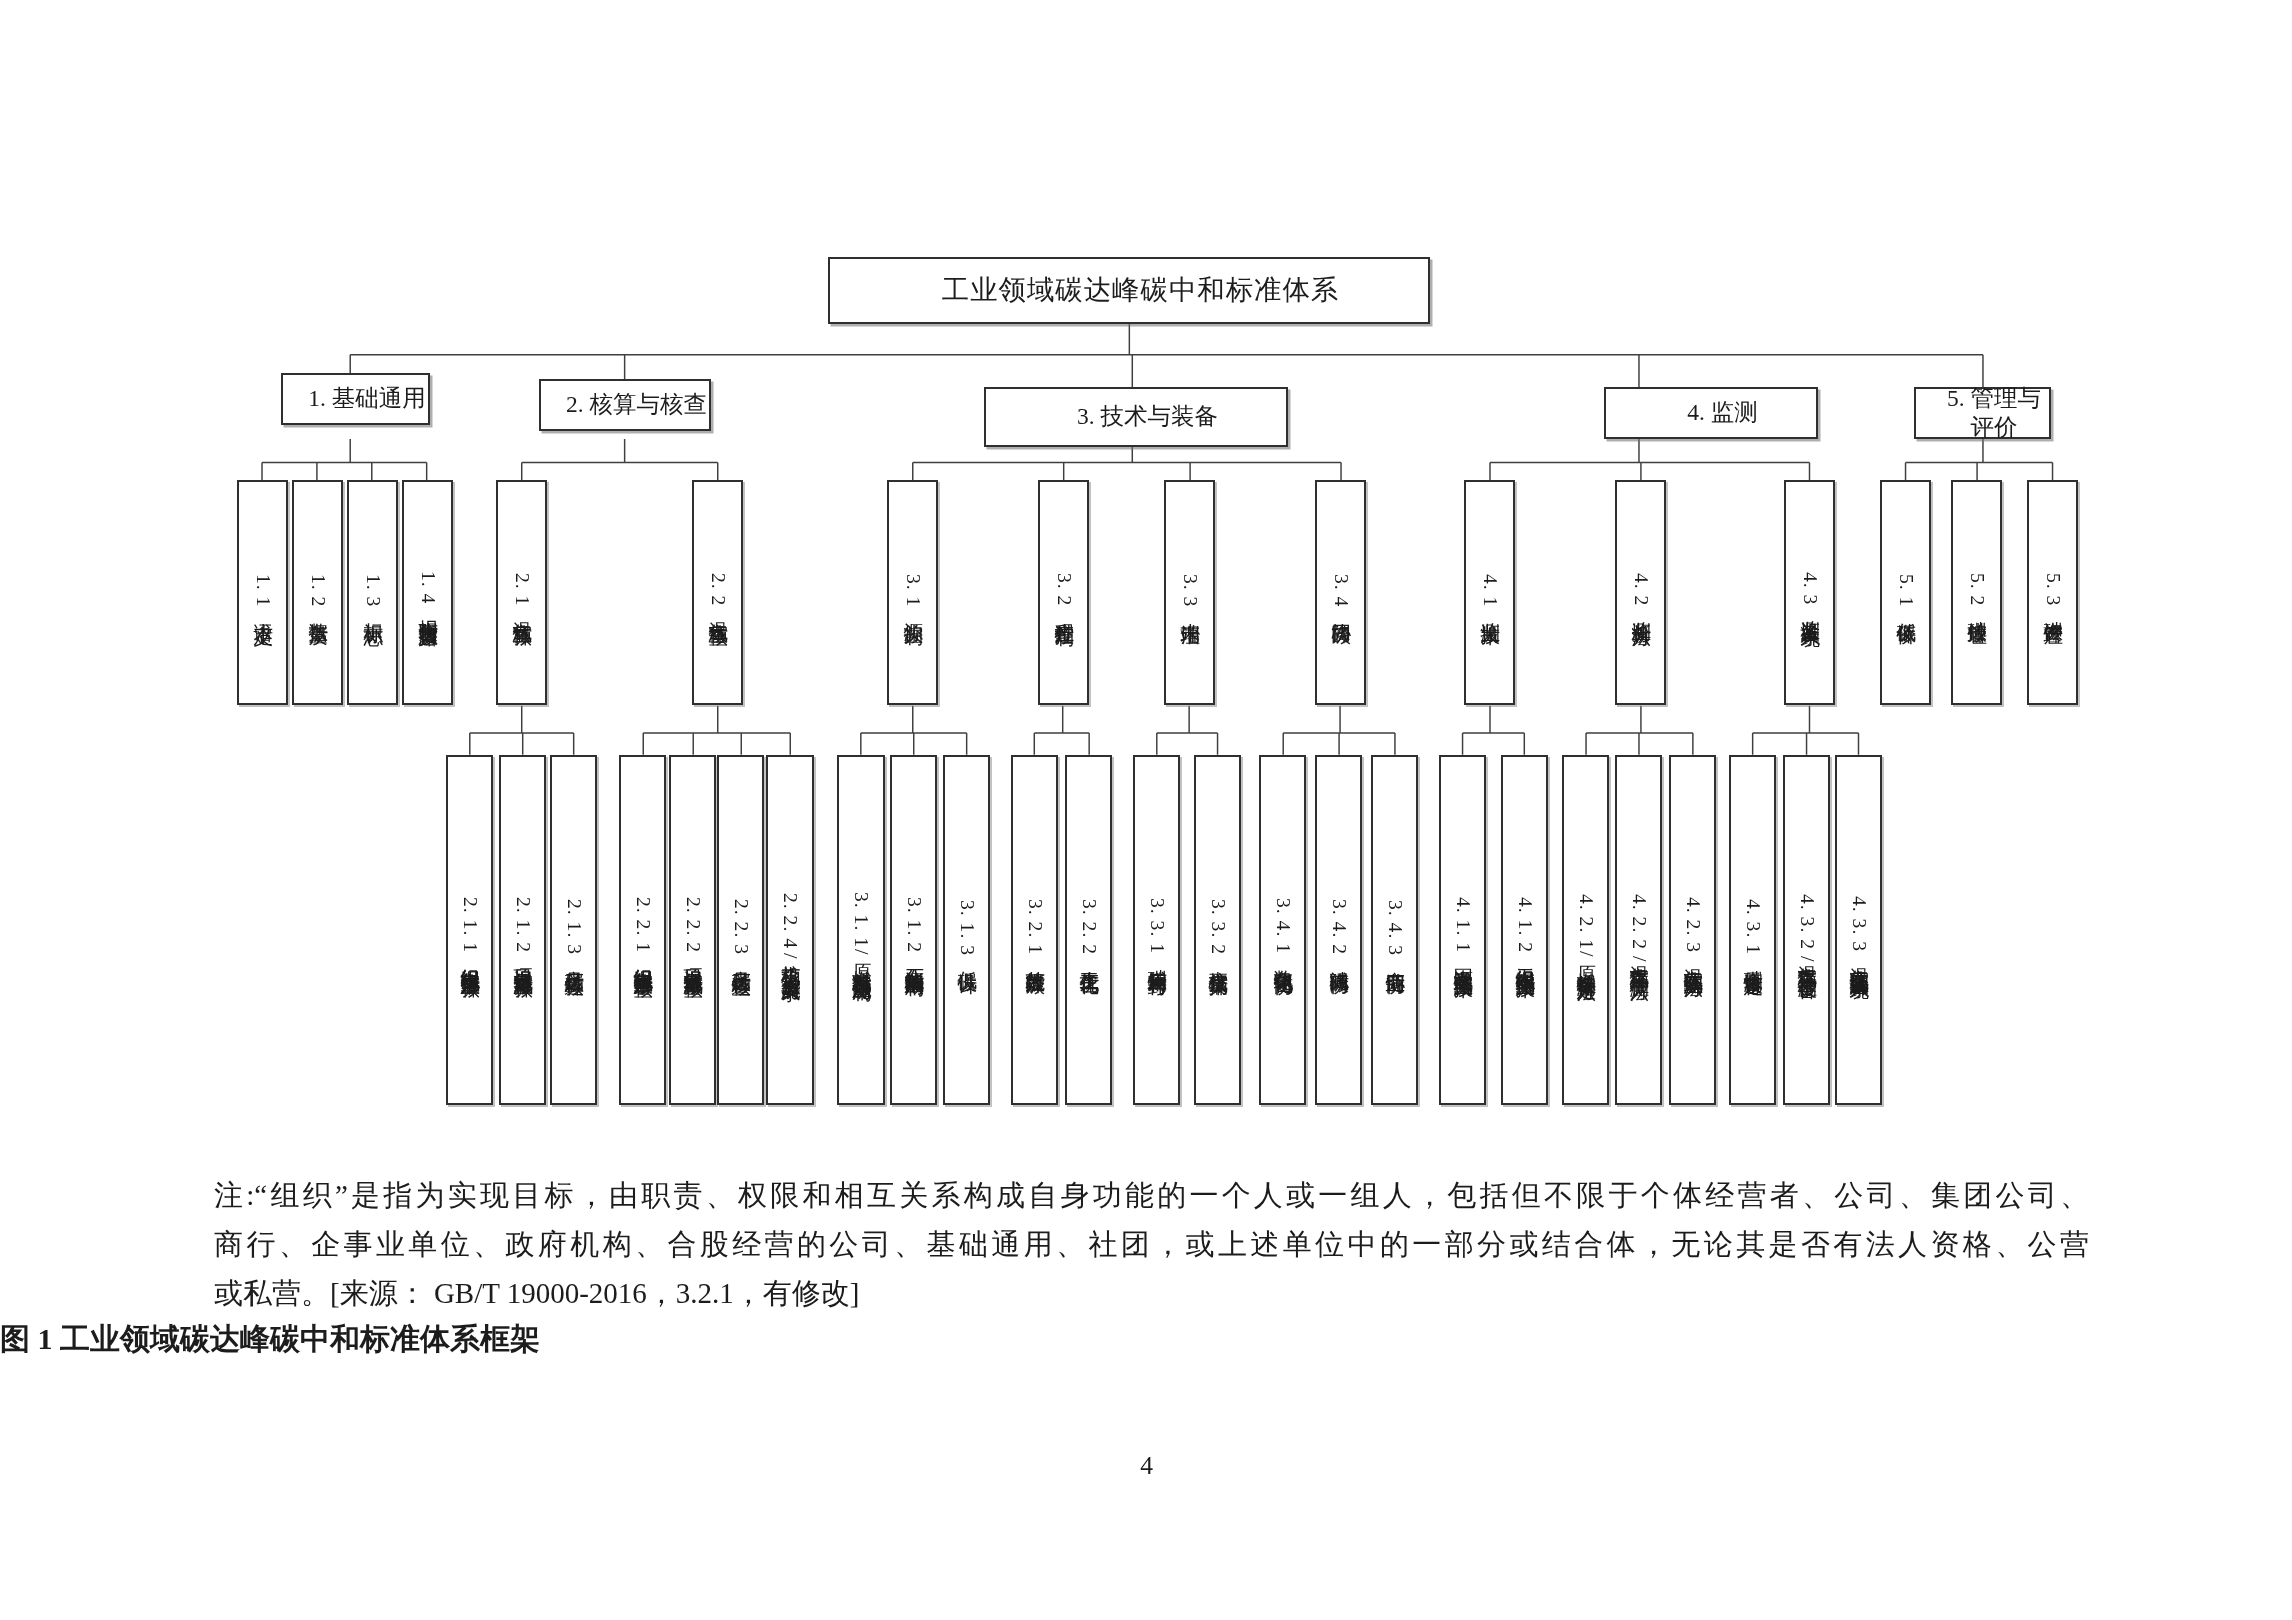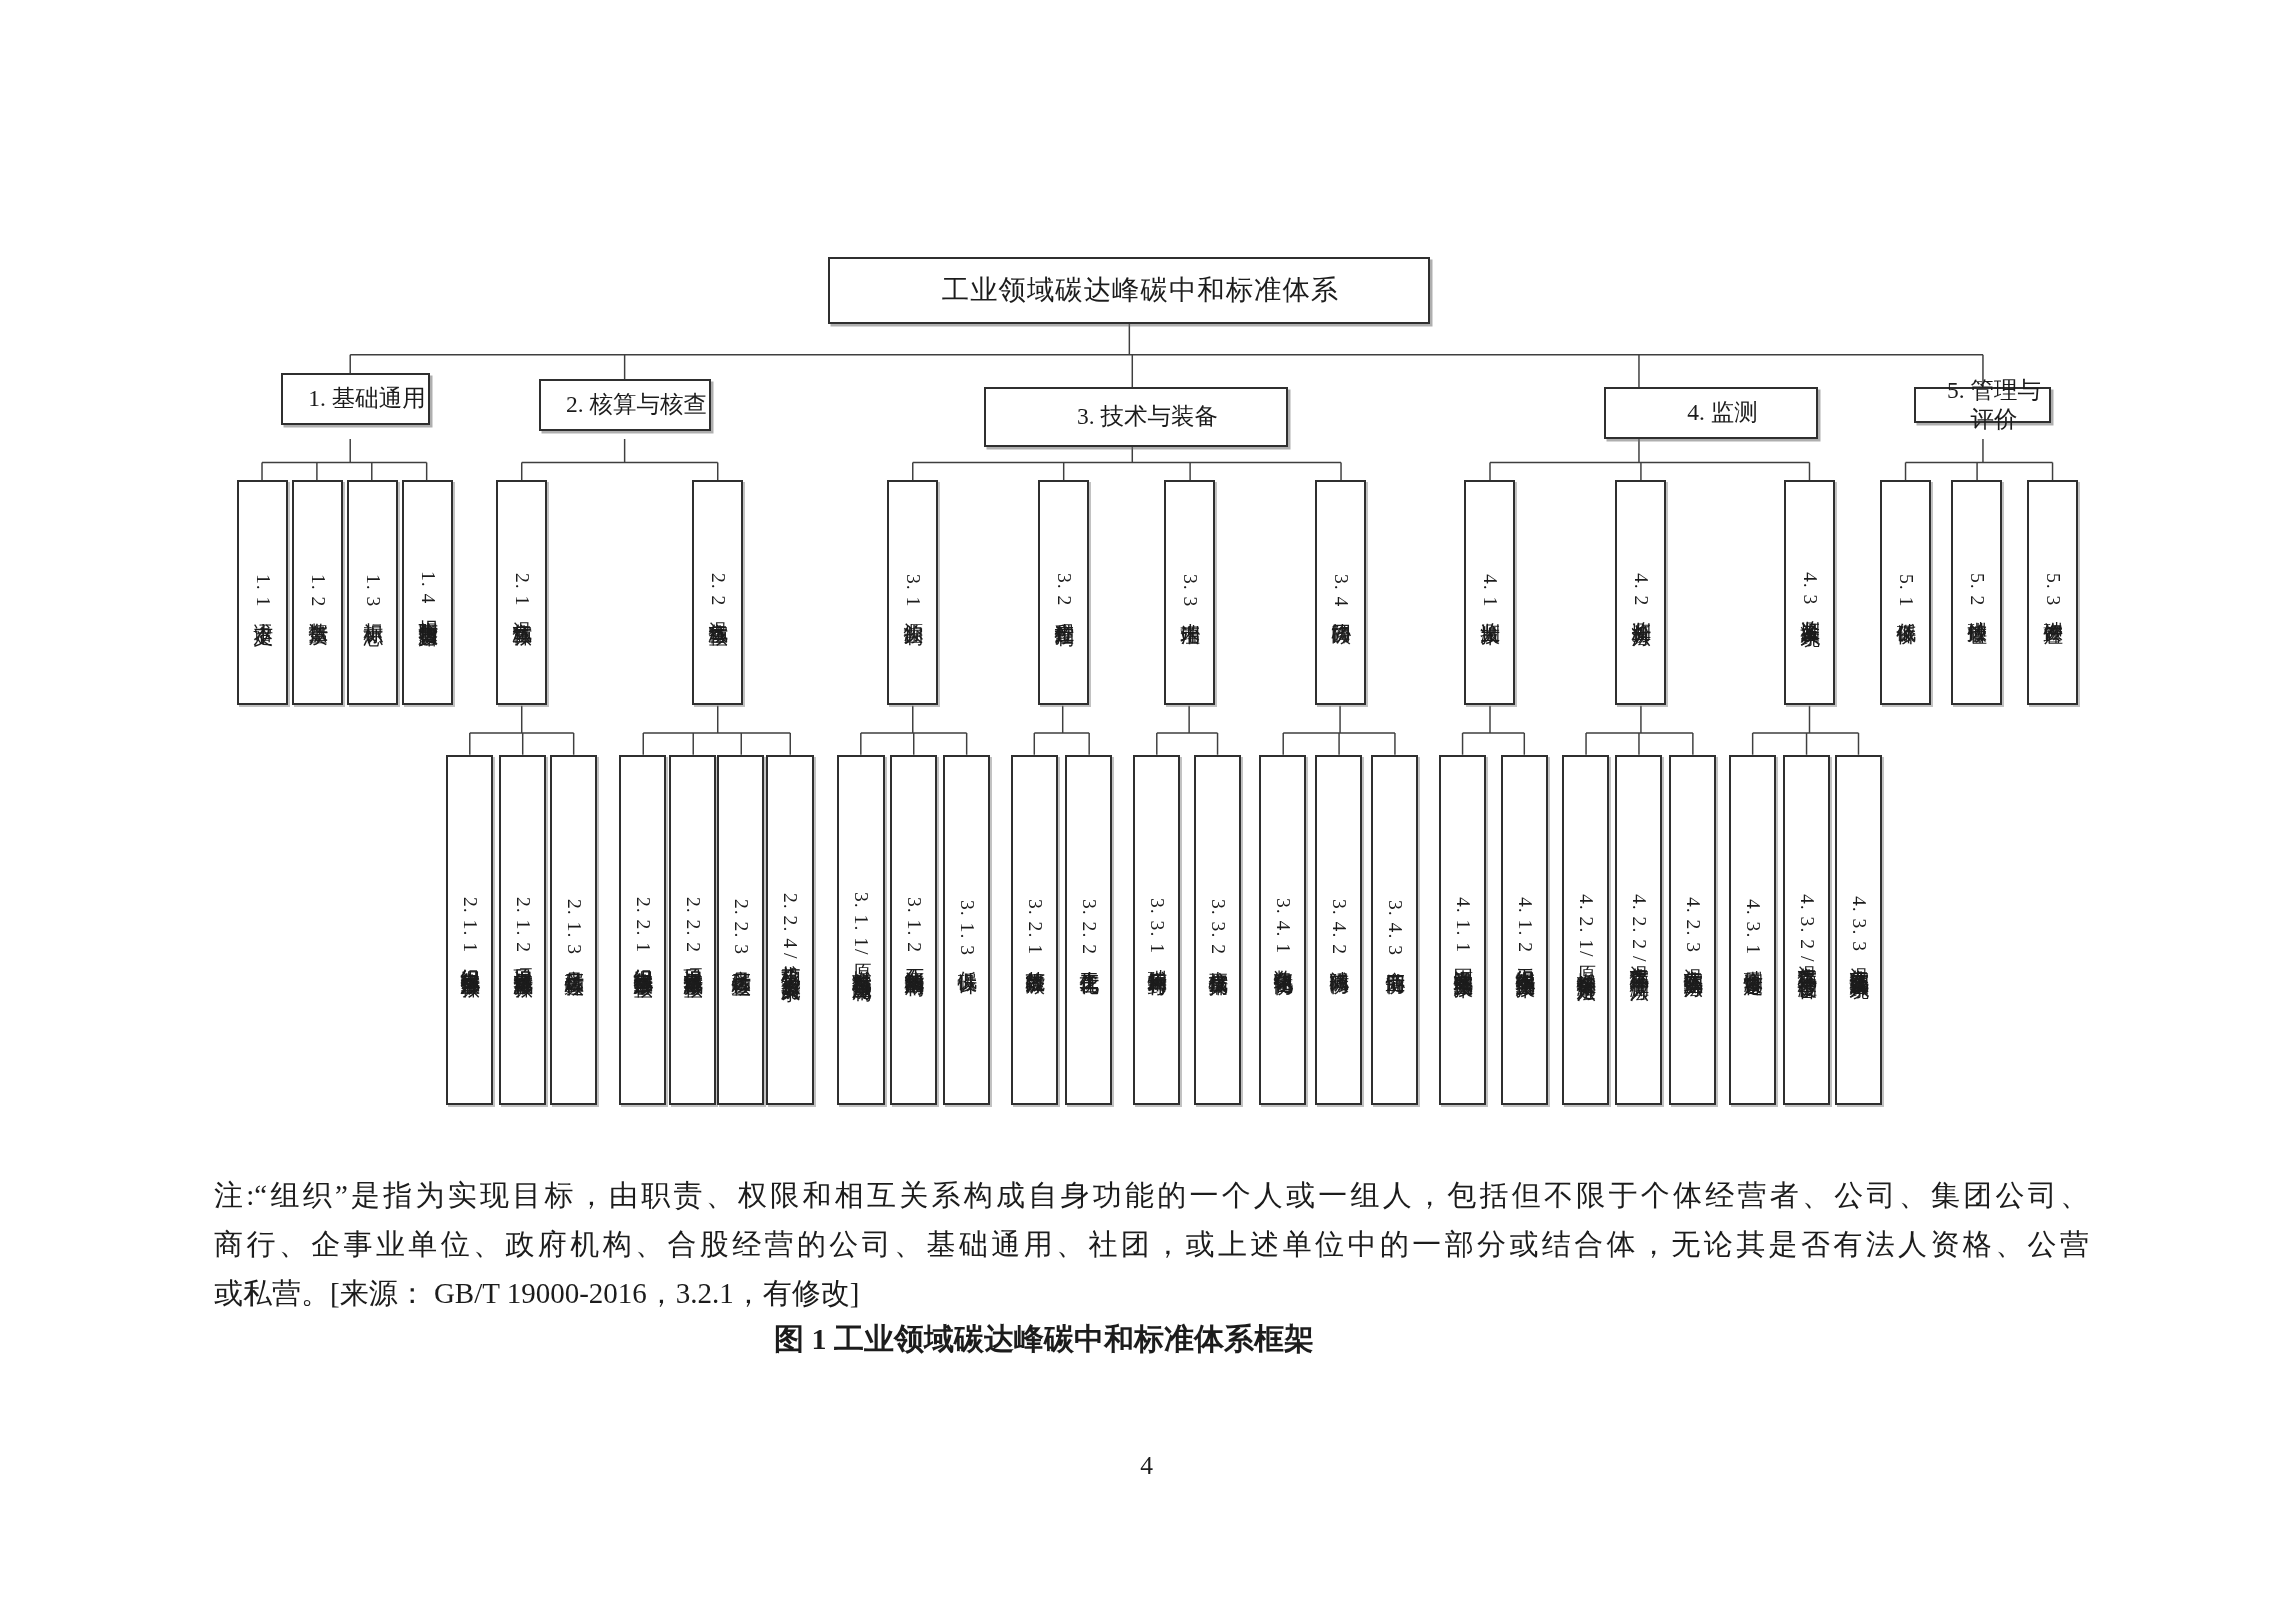--- a/index.html
+++ b/index.html
@@ -35,21 +35,21 @@
   .lvl3{font-size:19.6px;}
   .note{
     position:absolute;left:214px;top:1147px;width:1875px;
     font-size:29px;line-height:49px;
     text-align:left;
     margin-top:24px;
   }
   .note .just{text-align:justify;text-align-last:justify;}
   .caption{
     position:absolute;left:0;top:1319px;width:2088px;
-    text-align:center;font-weight:bold;font-size:30px;
+    font-weight:bold;font-size:30px;
     font-family:"Liberation Serif","DejaVu Serif",serif;
   }
   .pagenum{
     position:absolute;left:0;top:1451px;width:2293px;
     text-align:center;font-size:25.5px;
   }
 </style>
 </head>
 <body>
 
@@ -74,21 +74,21 @@
       M1674 720V748 M1618 748H1727 M1618 748V770 M1672 748V770 M1727 748V770
       M1846 720V748 M1788 748H1896 M1788 748V770 M1843 748V770 M1896 748V770"></path>
   </svg>
 
   <div class="box hbox root-box" style="left:828px;top:257px;width:602px;height:67px">工业领域碳达峰碳中和标准体系</div>
 
   <div class="box hbox lvl1" style="left:281px;top:373px;width:149px;height:52px">1. 基础通用</div>
   <div class="box hbox lvl1" style="left:539px;top:379px;width:172px;height:52px">2. 核算与核查</div>
   <div class="box hbox lvl1" style="left:984px;top:387px;width:304px;height:60px">3. 技术与装备</div>
   <div class="box hbox lvl1" style="left:1604px;top:387px;width:214px;height:52px">4. 监测</div>
-  <div class="box hbox lvl1" style="left:1914px;top:387px;width:137px;height:36px">5. 管理与评价</div>
+  <div class="box hbox lvl1" style="left:1914px;top:387px;width:137px;height:52px">5. 管理与评价</div>
 
   <div class="box vbox lvl2" style="left:237px;top:480px;width:51px;height:225px">1. 1术语定义</div>
   <div class="box vbox lvl2" style="left:292px;top:480px;width:51px;height:225px">1. 2数据质量</div>
   <div class="box vbox lvl2" style="left:347px;top:480px;width:51px;height:225px">1. 3标识标志</div>
   <div class="box vbox lvl2" style="left:402px;top:480px;width:51px;height:225px">1. 4报告声明与信息披露</div>
 
   <div class="box vbox lvl2" style="left:496px;top:480px;width:51px;height:225px">2. 1温室气体核算</div>
   <div class="box vbox lvl2" style="left:692px;top:480px;width:51px;height:225px">2. 2温室气体核查</div>
 
   <div class="box vbox lvl2" style="left:887px;top:480px;width:51px;height:225px">3. 1源头控制</div>

